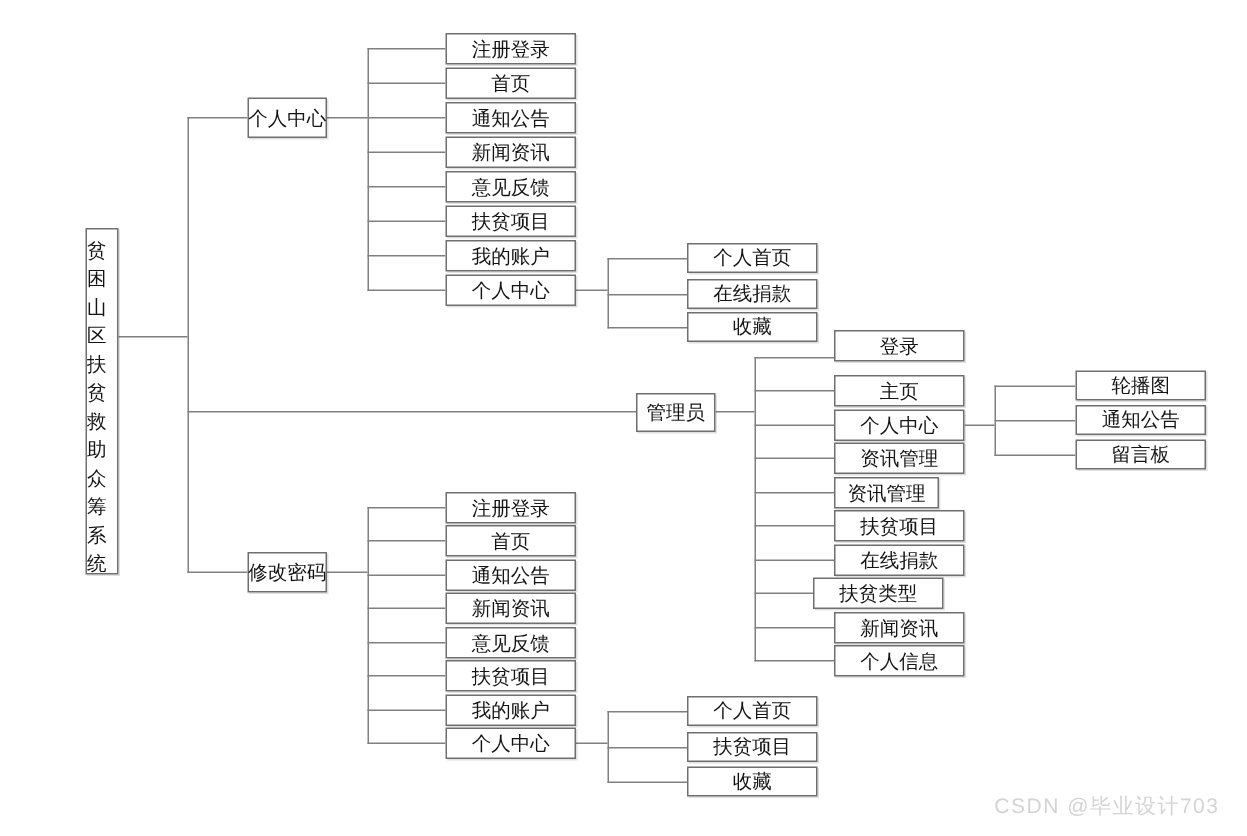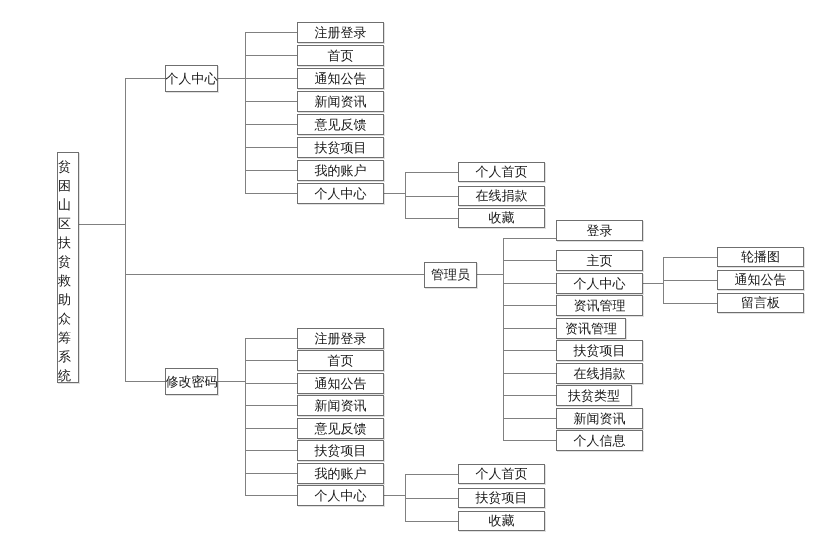--- a/index.html
+++ b/index.html
@@ -109,34 +109,35 @@
   <div class="node" style="left:458px;top:186px;width:87px;height:20px">在线捐款</div>
   <div class="node" style="left:458px;top:208px;width:87px;height:20px">收藏</div>
 
   <div class="node" style="left:556px;top:220px;width:87px;height:21px">登录</div>
   <div class="node" style="left:556px;top:250px;width:87px;height:21px">主页</div>
   <div class="node" style="left:556px;top:273px;width:87px;height:21px">个人中心</div>
   <div class="node" style="left:556px;top:295px;width:87px;height:21px">资讯管理</div>
   <div class="node" style="left:556px;top:318px;width:70px;height:21px">资讯管理</div>
   <div class="node" style="left:556px;top:340px;width:87px;height:21px">扶贫项目</div>
   <div class="node" style="left:556px;top:363px;width:87px;height:21px">在线捐款</div>
-  <div class="node" style="left:556px;top:385px;width:76px;height:21px">扶贫类型</div>
+  <div class="node" style="left:542px;top:385px;width:87px;height:21px">扶贫类型</div>
   <div class="node" style="left:556px;top:408px;width:87px;height:21px">新闻资讯</div>
   <div class="node" style="left:556px;top:430px;width:87px;height:21px">个人信息</div>
 
   <div class="node" style="left:717px;top:247px;width:87px;height:20px">轮播图</div>
   <div class="node" style="left:717px;top:270px;width:87px;height:20px">通知公告</div>
   <div class="node" style="left:717px;top:293px;width:87px;height:20px">留言板</div>
 
   <div class="node" style="left:297px;top:328px;width:87px;height:21px">注册登录</div>
   <div class="node" style="left:297px;top:350px;width:87px;height:21px">首页</div>
   <div class="node" style="left:297px;top:373px;width:87px;height:21px">通知公告</div>
   <div class="node" style="left:297px;top:395px;width:87px;height:21px">新闻资讯</div>
   <div class="node" style="left:297px;top:418px;width:87px;height:21px">意见反馈</div>
   <div class="node" style="left:297px;top:440px;width:87px;height:21px">扶贫项目</div>
   <div class="node" style="left:297px;top:463px;width:87px;height:21px">我的账户</div>
   <div class="node" style="left:297px;top:485px;width:87px;height:21px">个人中心</div>
 
   <div class="node" style="left:458px;top:464px;width:87px;height:20px">个人首页</div>
   <div class="node" style="left:458px;top:488px;width:87px;height:20px">扶贫项目</div>
   <div class="node" style="left:458px;top:511px;width:87px;height:20px">收藏</div>
 
+  <div class="watermark" style="right:18px;top:529px">CSDN @毕业设计703</div>
 </div>
 
 </body></html>

